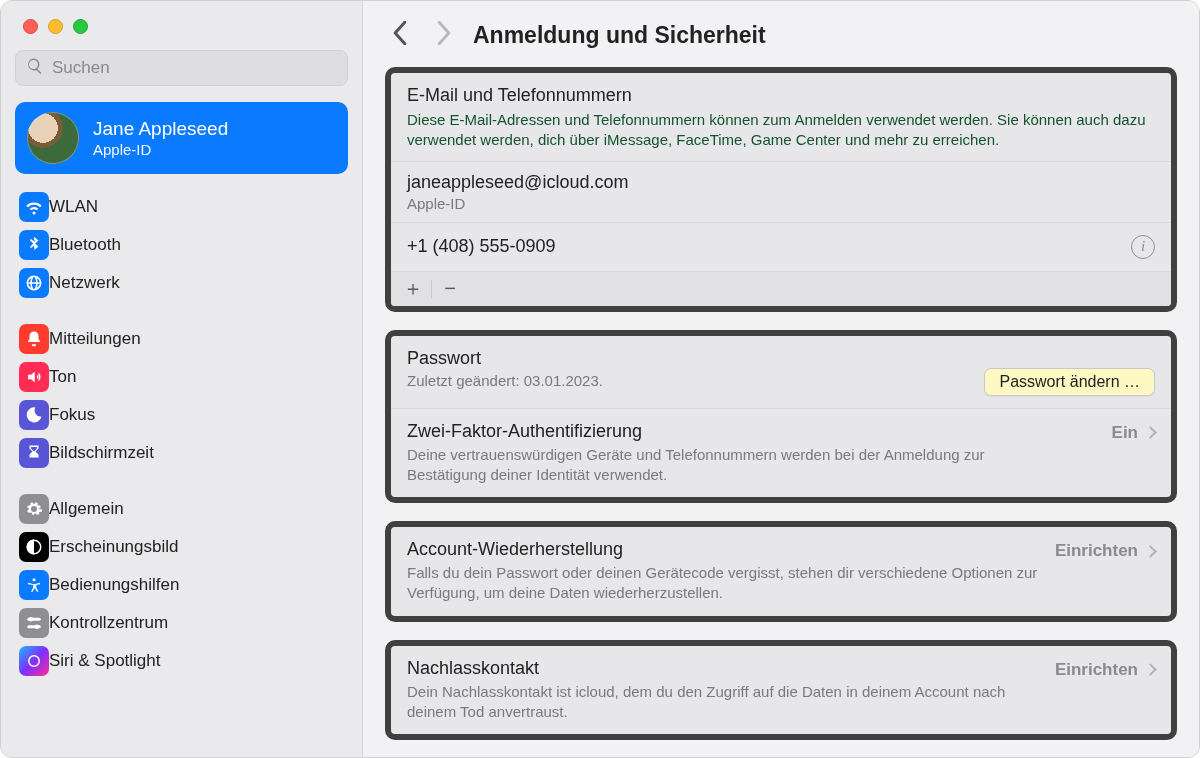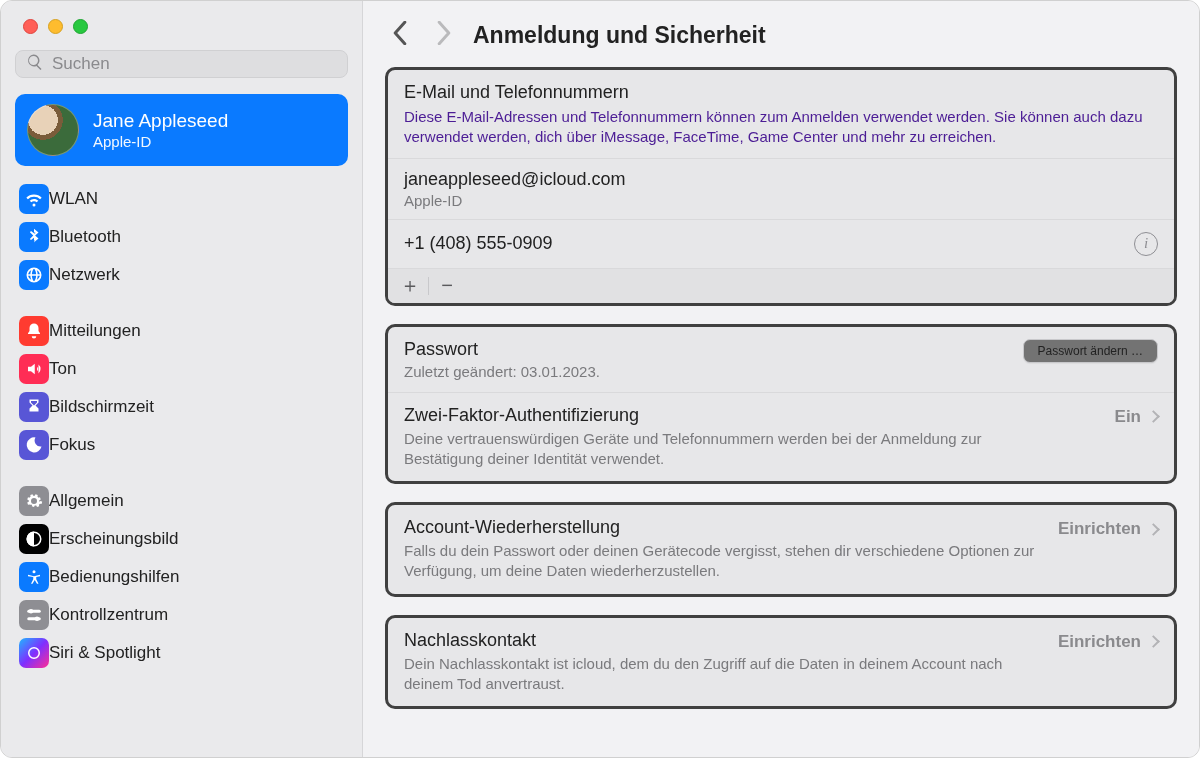--- a/index.html
+++ b/index.html
@@ -42,21 +42,21 @@
   .search-wrap {
     padding: 4px 14px 10px 14px;
   }
   .search {
     display:flex;
     align-items:center;
     gap:8px;
     background:#dedee0;
     border:1px solid #d0d0d2;
     border-radius:8px;
-    height:28px;
+    height:36px;
     padding:0 10px;
     color:#8a8a8d;
     font-size:17px;
   }
   .search svg { width:18px; height:18px; fill:#8a8a8d; }
   .profile {
     margin: 6px 14px;
     background:#0a7aff;
     border-radius:10px;
     display:flex;
@@ -123,30 +123,30 @@
   .nav-arrows { display:flex; gap:26px; color:#9a9a9c; }
   .nav-arrows svg { width:18px; height:24px; }
   .page-title { font-size:23px; font-weight:700; color:#222; }
   .panels {
     flex:1;
     overflow-y:auto;
     padding: 2px 22px 0 22px;
   }
   .panel {
     background:#e7e7e9;
-    border:3px solid #404040;
+    border:6px solid #404040;
     border-radius:10px;
     margin-bottom:18px;
     overflow:hidden;
   }
   .panel-head {
     padding: 12px 16px 10px 16px;
   }
   .panel-title { font-size:18px; font-weight:400; color:#222; margin-bottom:4px; }
-  .panel-desc { font-size:15px; color:#4c1d95; line-height:1.35; }
+  .panel-desc { font-size:15px; color:#14532d; line-height:1.35; }
   .row {
     border-top:1px solid #d9d9db;
     padding:10px 16px;
   }
   .email-line { font-size:18px; color:#222; }
   .sub-line { font-size:15px; color:#7a7a7d; margin-top:2px; }
   .phone-row {
     border-top:1px solid #d9d9db;
     padding:12px 16px;
     display:flex;
@@ -182,29 +182,30 @@
   
   .pw-row {
     padding:12px 16px;
     display:flex;
     align-items:flex-start;
     justify-content:space-between;
   }
   .pw-left .t { font-size:18px; color:#222; }
   .pw-left .s { font-size:15px; color:#7a7a7d; margin-top:3px; }
   .mac-btn {
-    background:#737373;
+    background:#fef9c3;
     border:1px solid #c8c8cb;
     border-radius:7px;
     padding:4px 14px;
-    font-size:12px;
+    font-size:16px;
     color:#222;
     box-shadow: 0 1px 1px rgba(0,0,0,0.05);
     cursor:pointer;
     white-space:nowrap;
+    margin-top:20px;
   }
   .section-row {
     border-top:1px solid #d9d9db;
     padding:12px 16px;
     display:flex;
     gap:16px;
     align-items:flex-start;
     cursor:pointer;
   }
   .section-row .left { flex:1; }
@@ -289,34 +290,34 @@
         </div>
         <div class="side-item">
           <div class="side-icon ic-ton">
             <svg viewBox="0 0 24 24">
                 <path d="M4 9h4l5-4v14l-5-4H4V9zm12 0a4 4 0 010 6V9zm2-3a8 8 0 010 12V6z"></path>
               </svg>
           </div>
           <span>Ton</span>
         </div>
         <div class="side-item">
+          <div class="side-icon ic-focus">
+            <svg viewBox="0 0 24 24">
+                <path d="M14 2a10 10 0 108 12 8 8 0 01-8-12z"></path>
+              </svg>
+          </div>
+          <span>Fokus</span>
+        </div>
+        <div class="side-item">
           <div class="side-icon ic-time">
             <svg viewBox="0 0 24 24">
                 <path d="M6 2h12v4l-4 4 4 4v4H6v-4l4-4-4-4V2zm2 2v2l4 4 4-4V4H8z"></path>
               </svg>
           </div>
           <span>Bildschirmzeit</span>
-        </div>
-        <div class="side-item">
-          <div class="side-icon ic-focus">
-            <svg viewBox="0 0 24 24">
-                <path d="M14 2a10 10 0 108 12 8 8 0 01-8-12z"></path>
-              </svg>
-          </div>
-          <span>Fokus</span>
         </div>
       </div>
 
       <div class="side-group">
         <div class="side-item">
           <div class="side-icon ic-gen">
             <svg viewBox="0 0 24 24">
                 <path d="M12 8a4 4 0 100 8 4 4 0 000-8zm9 4l2 1-1 3-2-.5a9 9 0 01-1.5 1.5l.5 2-3 1-1-2h-2l-1 2-3-1 .5-2A9 9 0 016 16.5L4 17l-1-3 2-1v-2L3 10l1-3 2 .5A9 9 0 017.5 6L7 4l3-1 1 2h2l1-2 3 1-.5 2A9 9 0 0118 7.5l2-.5 1 3-2 1v2z"></path>
               </svg>
           </div>

